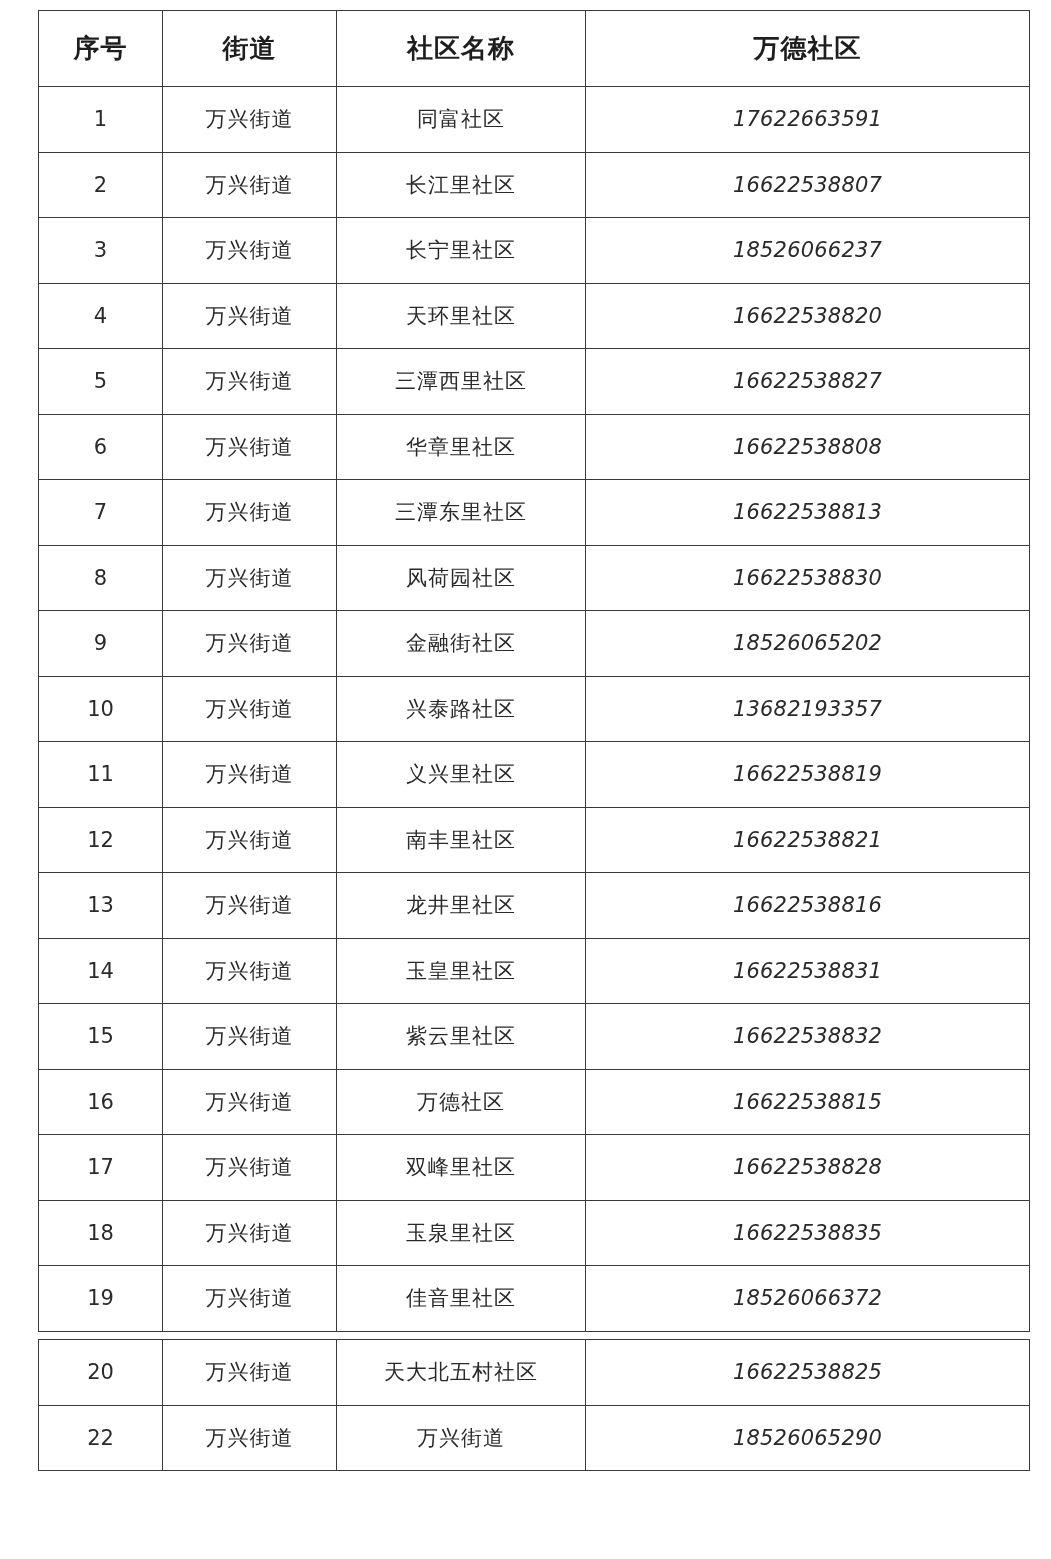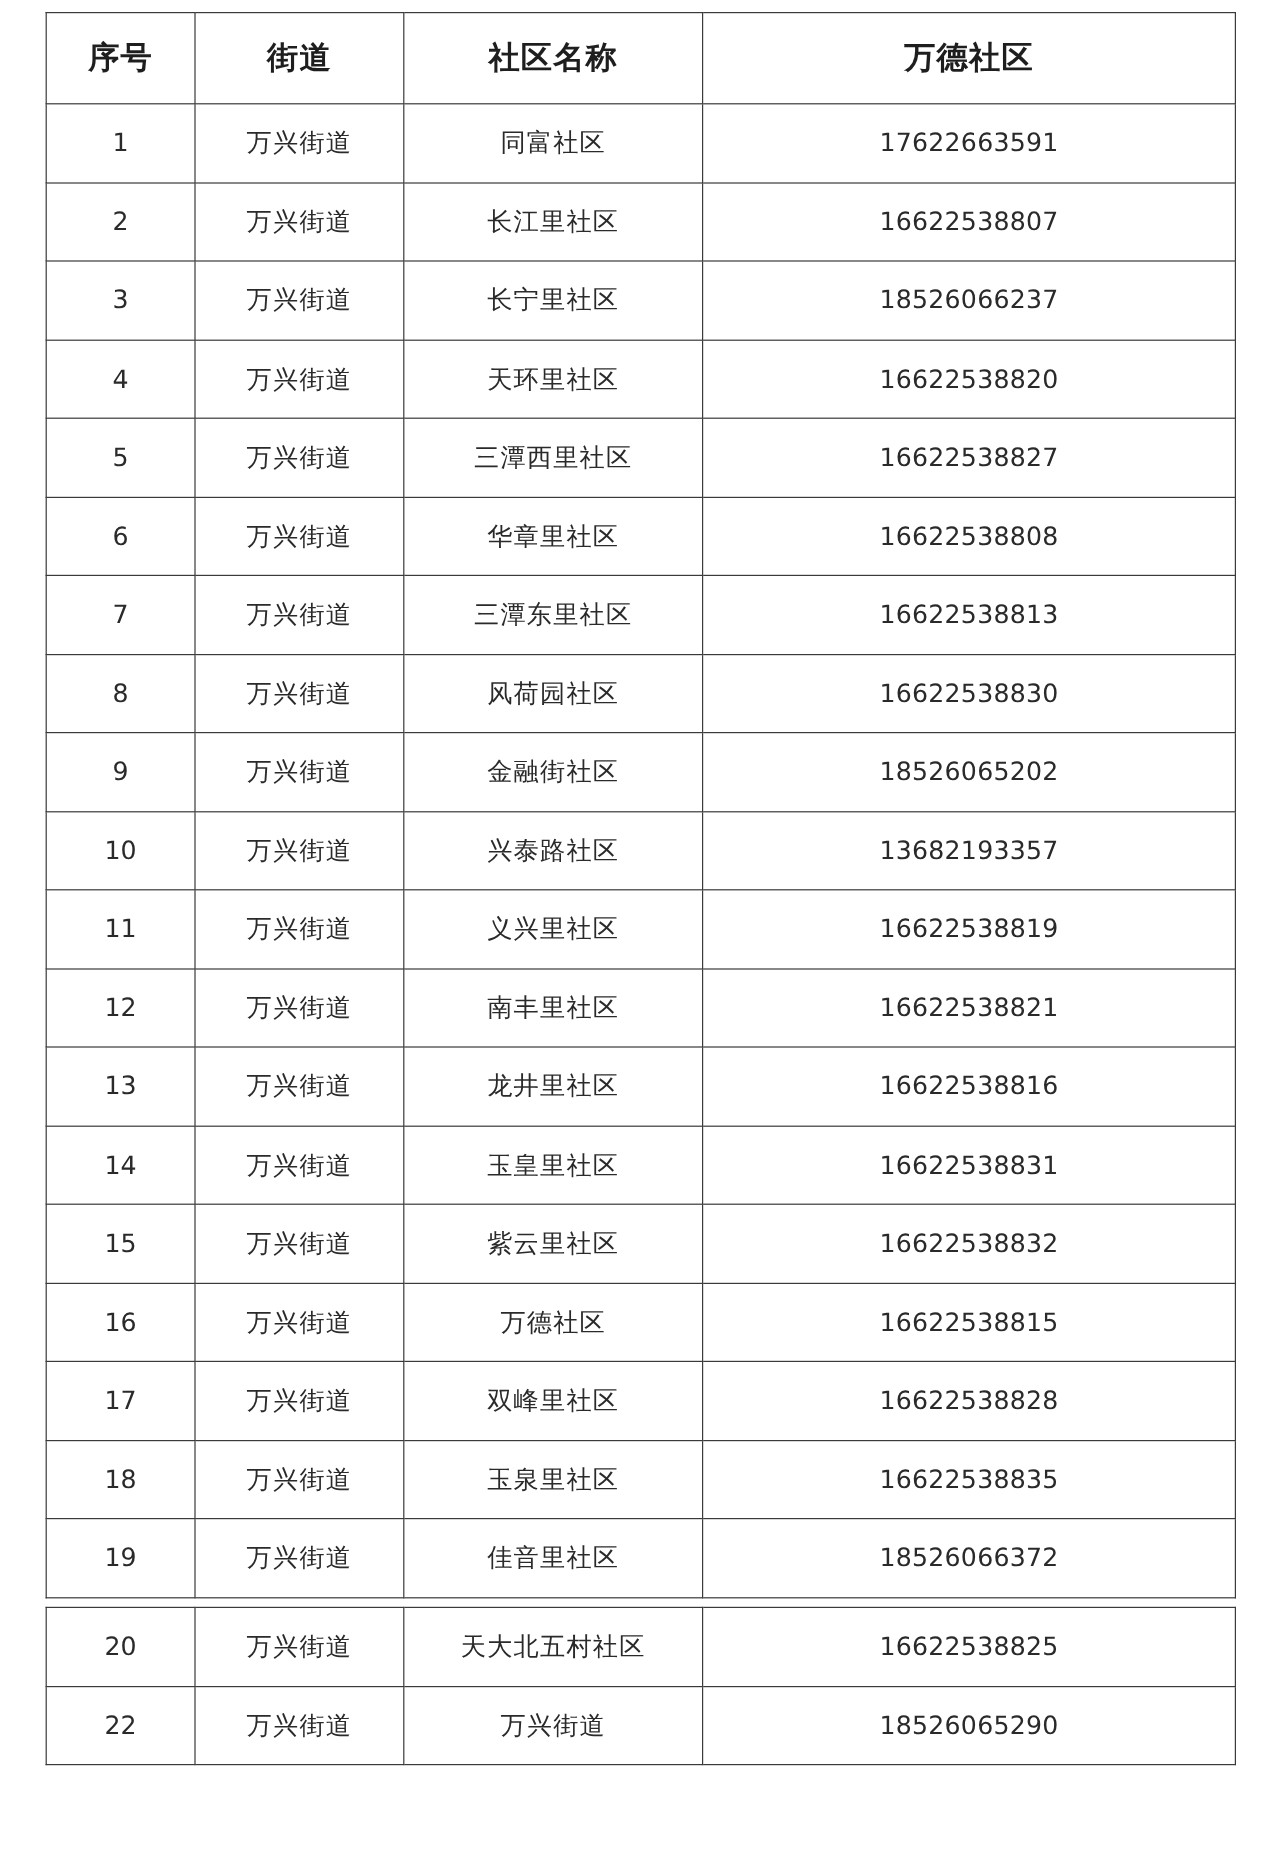--- a/index.html
+++ b/index.html
@@ -44,21 +44,21 @@
       font-weight: bold;
       color: #1e1e1e;
       letter-spacing: 1px;
     }
     td {
       height: 64.5px;
       font-size: 21px;
       font-weight: normal;
       color: #2a2a2a;
     }
-    td.phone { letter-spacing: 0.2px; }
+    td.phone { letter-spacing: 0.2px; font-style: italic; }
     td.name { letter-spacing: 1px; }
     td.street { letter-spacing: 1px; margin-left: 48px; }
   </style>
 </head>
 <body>
 
 <table class="contact-table" id="table-main">
   <colgroup>
     <col class="c-no">
       <col class="c-street">

